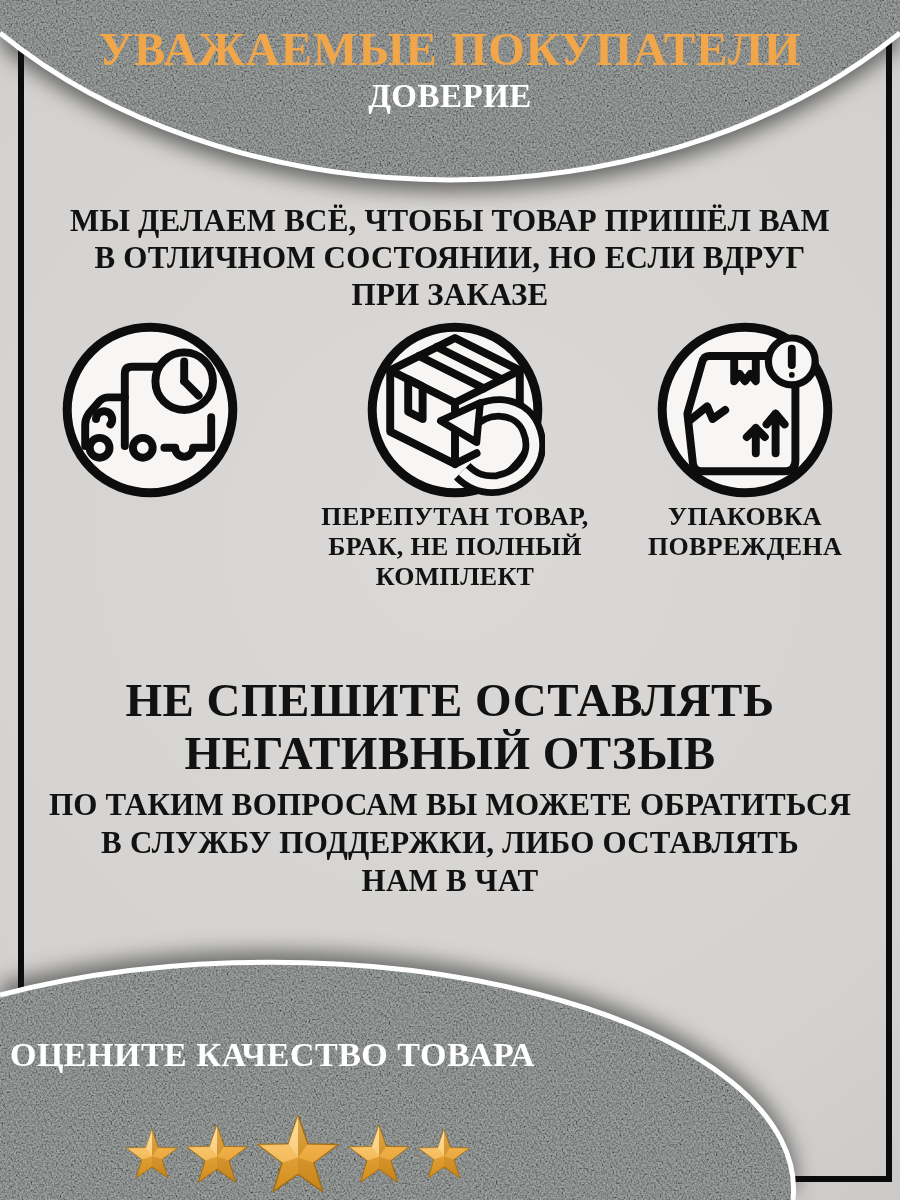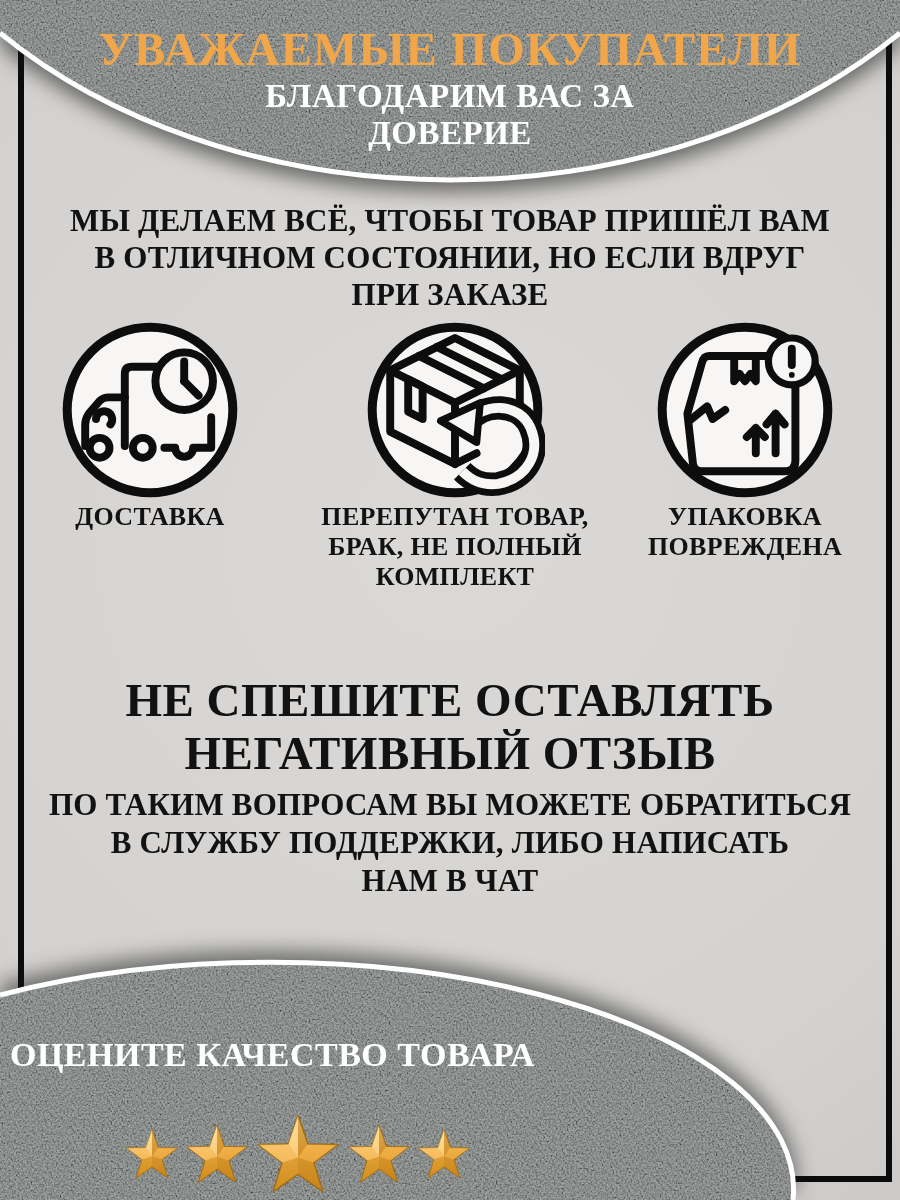--- a/index.html
+++ b/index.html
@@ -100,21 +100,20 @@
     <path d="M0,33 A600 434 0 0 0 900,33" fill="none" stroke="var(--stroke-white,#fff)" stroke-width="5"></path>
   </svg>
 
   <svg class="cap bottom-cap" width="900" height="290" viewBox="0 0 900 290">
     <path d="M0,290 L0,85 A523 227 0 0 1 793,290 Z" fill="url(#darkGrad)" filter="url(#grain)"></path>
     <path d="M0,85 A523 227 0 0 1 793,290" fill="none" stroke="var(--stroke-white,#fff)" stroke-width="5"></path>
   </svg>
 
   <div class="abs-text header">
     <div class="header-title">УВАЖАЕМЫЕ ПОКУПАТЕЛИ</div>
-    <div class="header-sub">БЛАГОДАРИМ ВАС ЗА</div>
     <div class="header-sub">ДОВЕРИЕ</div>
   </div>
 
   <div class="abs-text intro">
     <div>МЫ ДЕЛАЕМ ВСЁ, ЧТОБЫ ТОВАР ПРИШЁЛ ВАМ</div>
     <div>В ОТЛИЧНОМ СОСТОЯНИИ, НО ЕСЛИ ВДРУГ</div>
     <div>ПРИ ЗАКАЗЕ</div>
   </div>
 
   <div class="issue issue-1">
@@ -124,21 +123,20 @@
       <path class="icon-stroke" d="M36,70 V30 Q36,26 40,26 H54"></path>
       <path class="icon-stroke" d="M20,55 A4.5 4.5 0 1 1 28,58"></path>
       <path class="icon-stroke" d="M58,71 H64 A5 5 0 0 0 74,71 H84 V54"></path>
       <circle cx="22" cy="71" r="5.5" class="icon-stroke"></circle>
       <circle cx="46" cy="71" r="5.5" class="icon-stroke"></circle>
       <circle cx="69" cy="34" r="16" class="icon-fill-white" stroke="#0D0D0D" stroke-width="4.4"></circle>
       <path class="icon-stroke" d="M69,34 V23"></path>
       <path class="icon-stroke" d="M69,34 L77,42"></path>
     </svg>
     <div class="issue-label">
-      <div>ДОСТАВКА</div>
     </div>
   </div>
 
   <div class="issue issue-2">
     <svg class="issue-icon" viewBox="0 0 100 100">
       <circle cx="50" cy="50" r="46" class="icon-fill-white" stroke="#0D0D0D" stroke-width="5"></circle>
       <path class="icon-stroke" d="M14,28 L50,10 L86,28 L50,46 Z"></path>
       <path class="icon-stroke" d="M14,28 V62 L50,80 V46"></path>
       <path class="icon-stroke" d="M86,28 V50"></path>
       <path class="icon-stroke" d="M50,80 L62,74"></path>
@@ -174,21 +172,21 @@
     </div>
   </div>
 
   <div class="abs-text warning">
     <div>НЕ СПЕШИТЕ ОСТАВЛЯТЬ</div>
     <div>НЕГАТИВНЫЙ ОТЗЫВ</div>
   </div>
 
   <div class="abs-text support">
     <div>ПО ТАКИМ ВОПРОСАМ ВЫ МОЖЕТЕ ОБРАТИТЬСЯ</div>
-    <div>В СЛУЖБУ ПОДДЕРЖКИ, ЛИБО НАПИСАТЬ</div>
+    <div>В СЛУЖБУ ПОДДЕРЖКИ, ЛИБО ОСТАВЛЯТЬ</div>
     <div>НАМ В ЧАТ</div>
   </div>
 
   <div class="abs-text footer-text">
     <div>ОЦЕНИТЕ КАЧЕСТВО ТОВАРА</div>
   </div>
 
   <div class="stars-row">
       <svg viewBox="0 0 100 100" class="star">
         <use href="#star-shape"></use>

